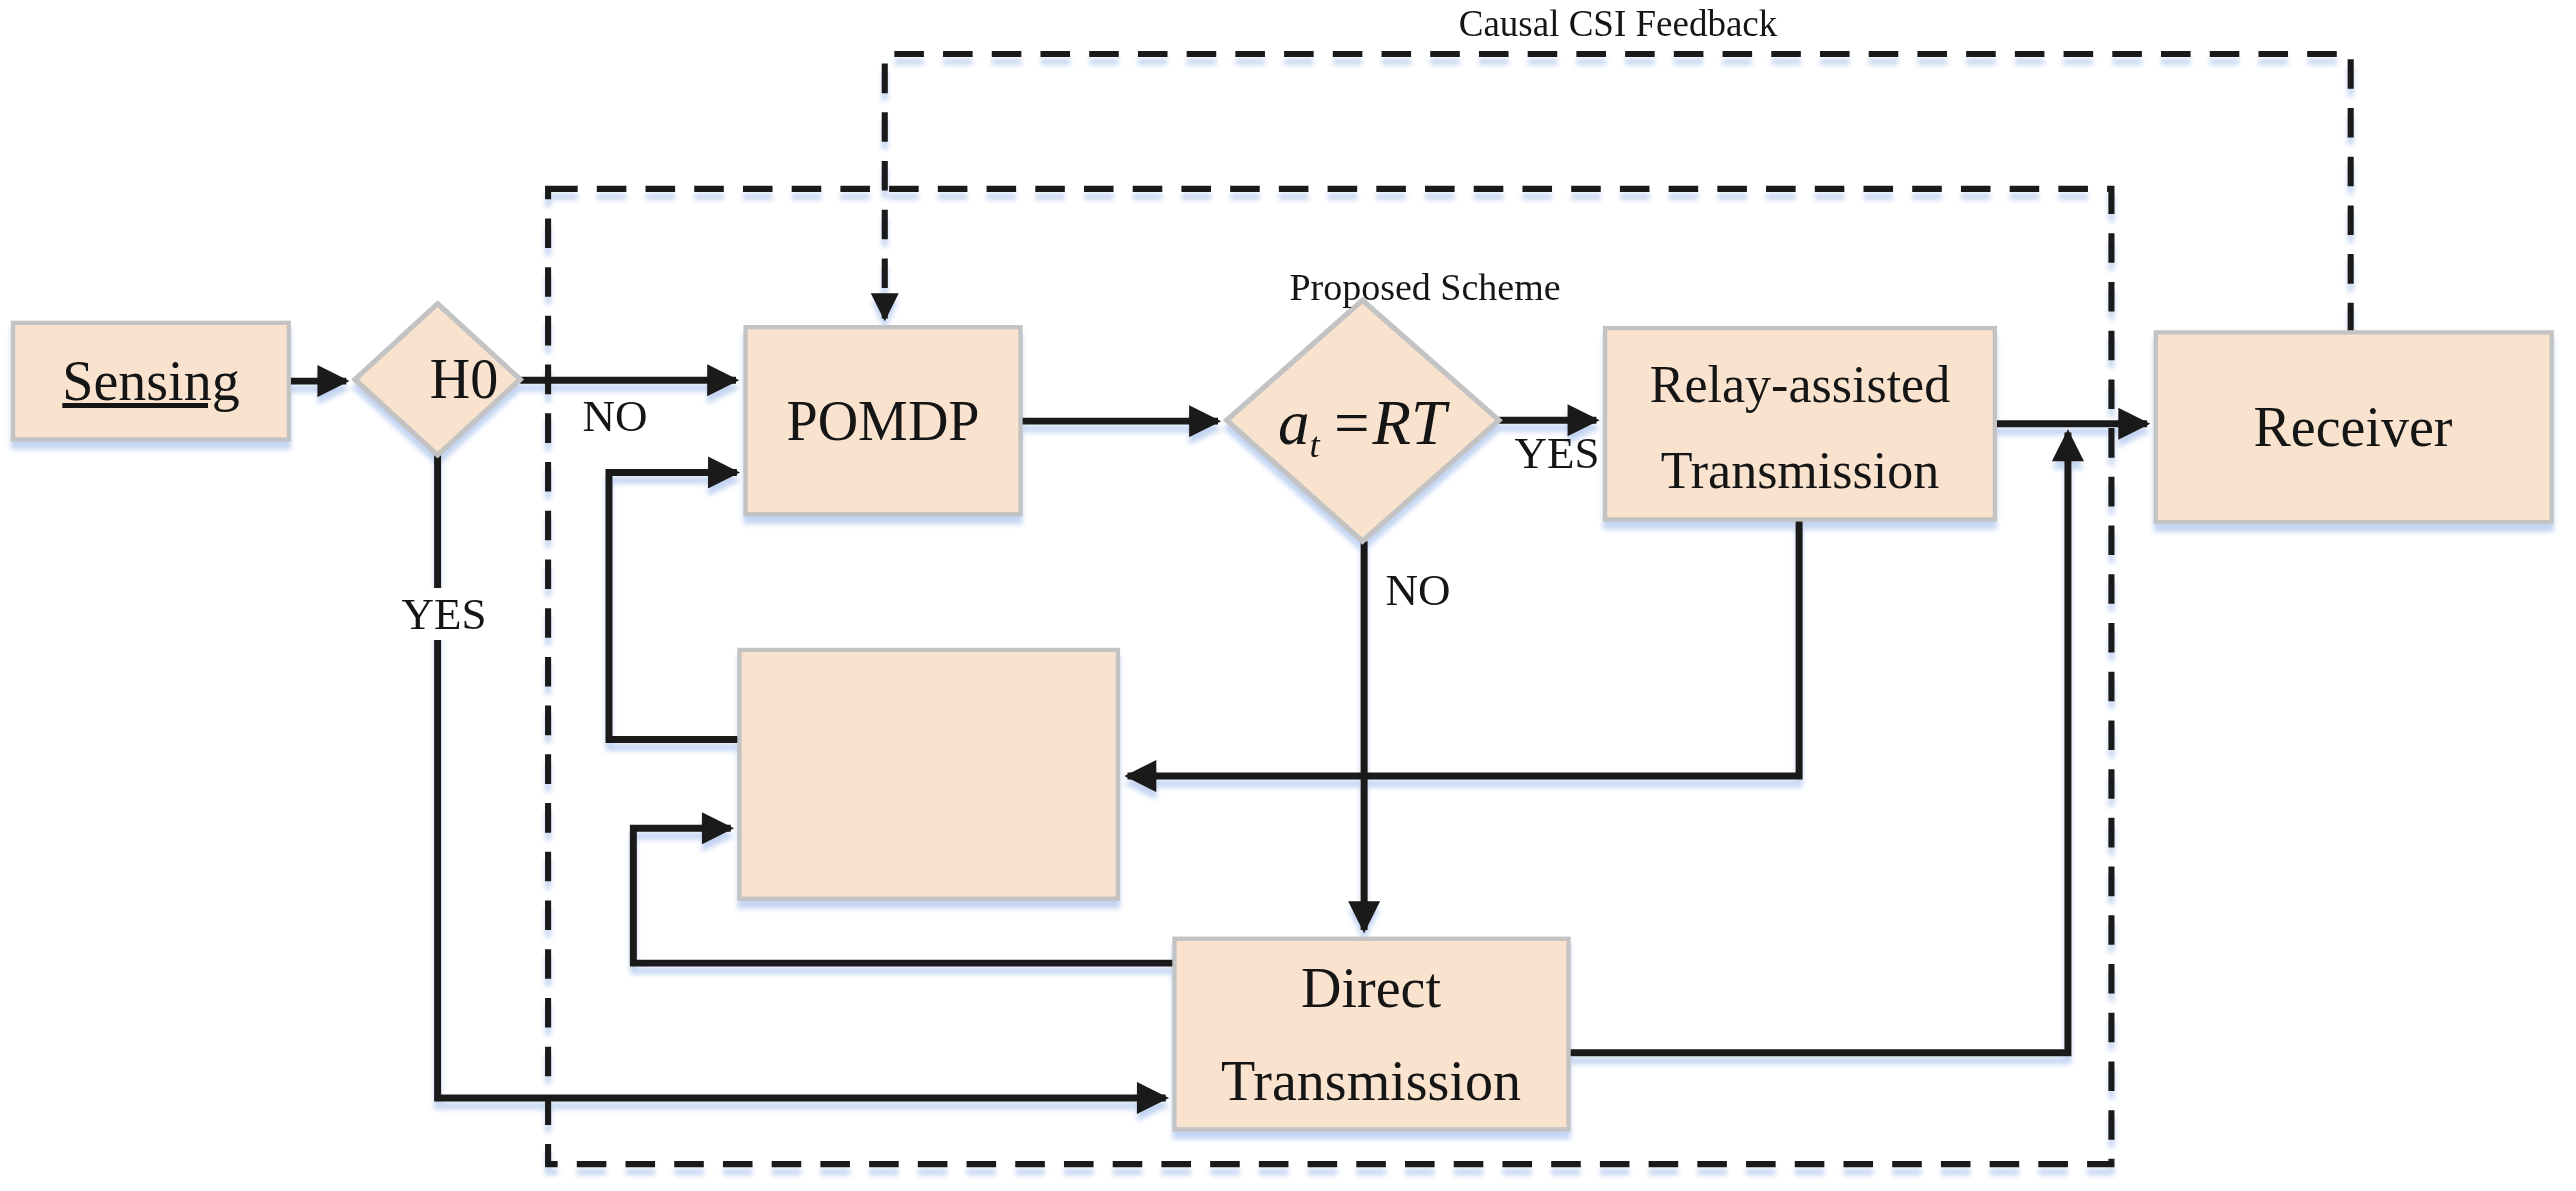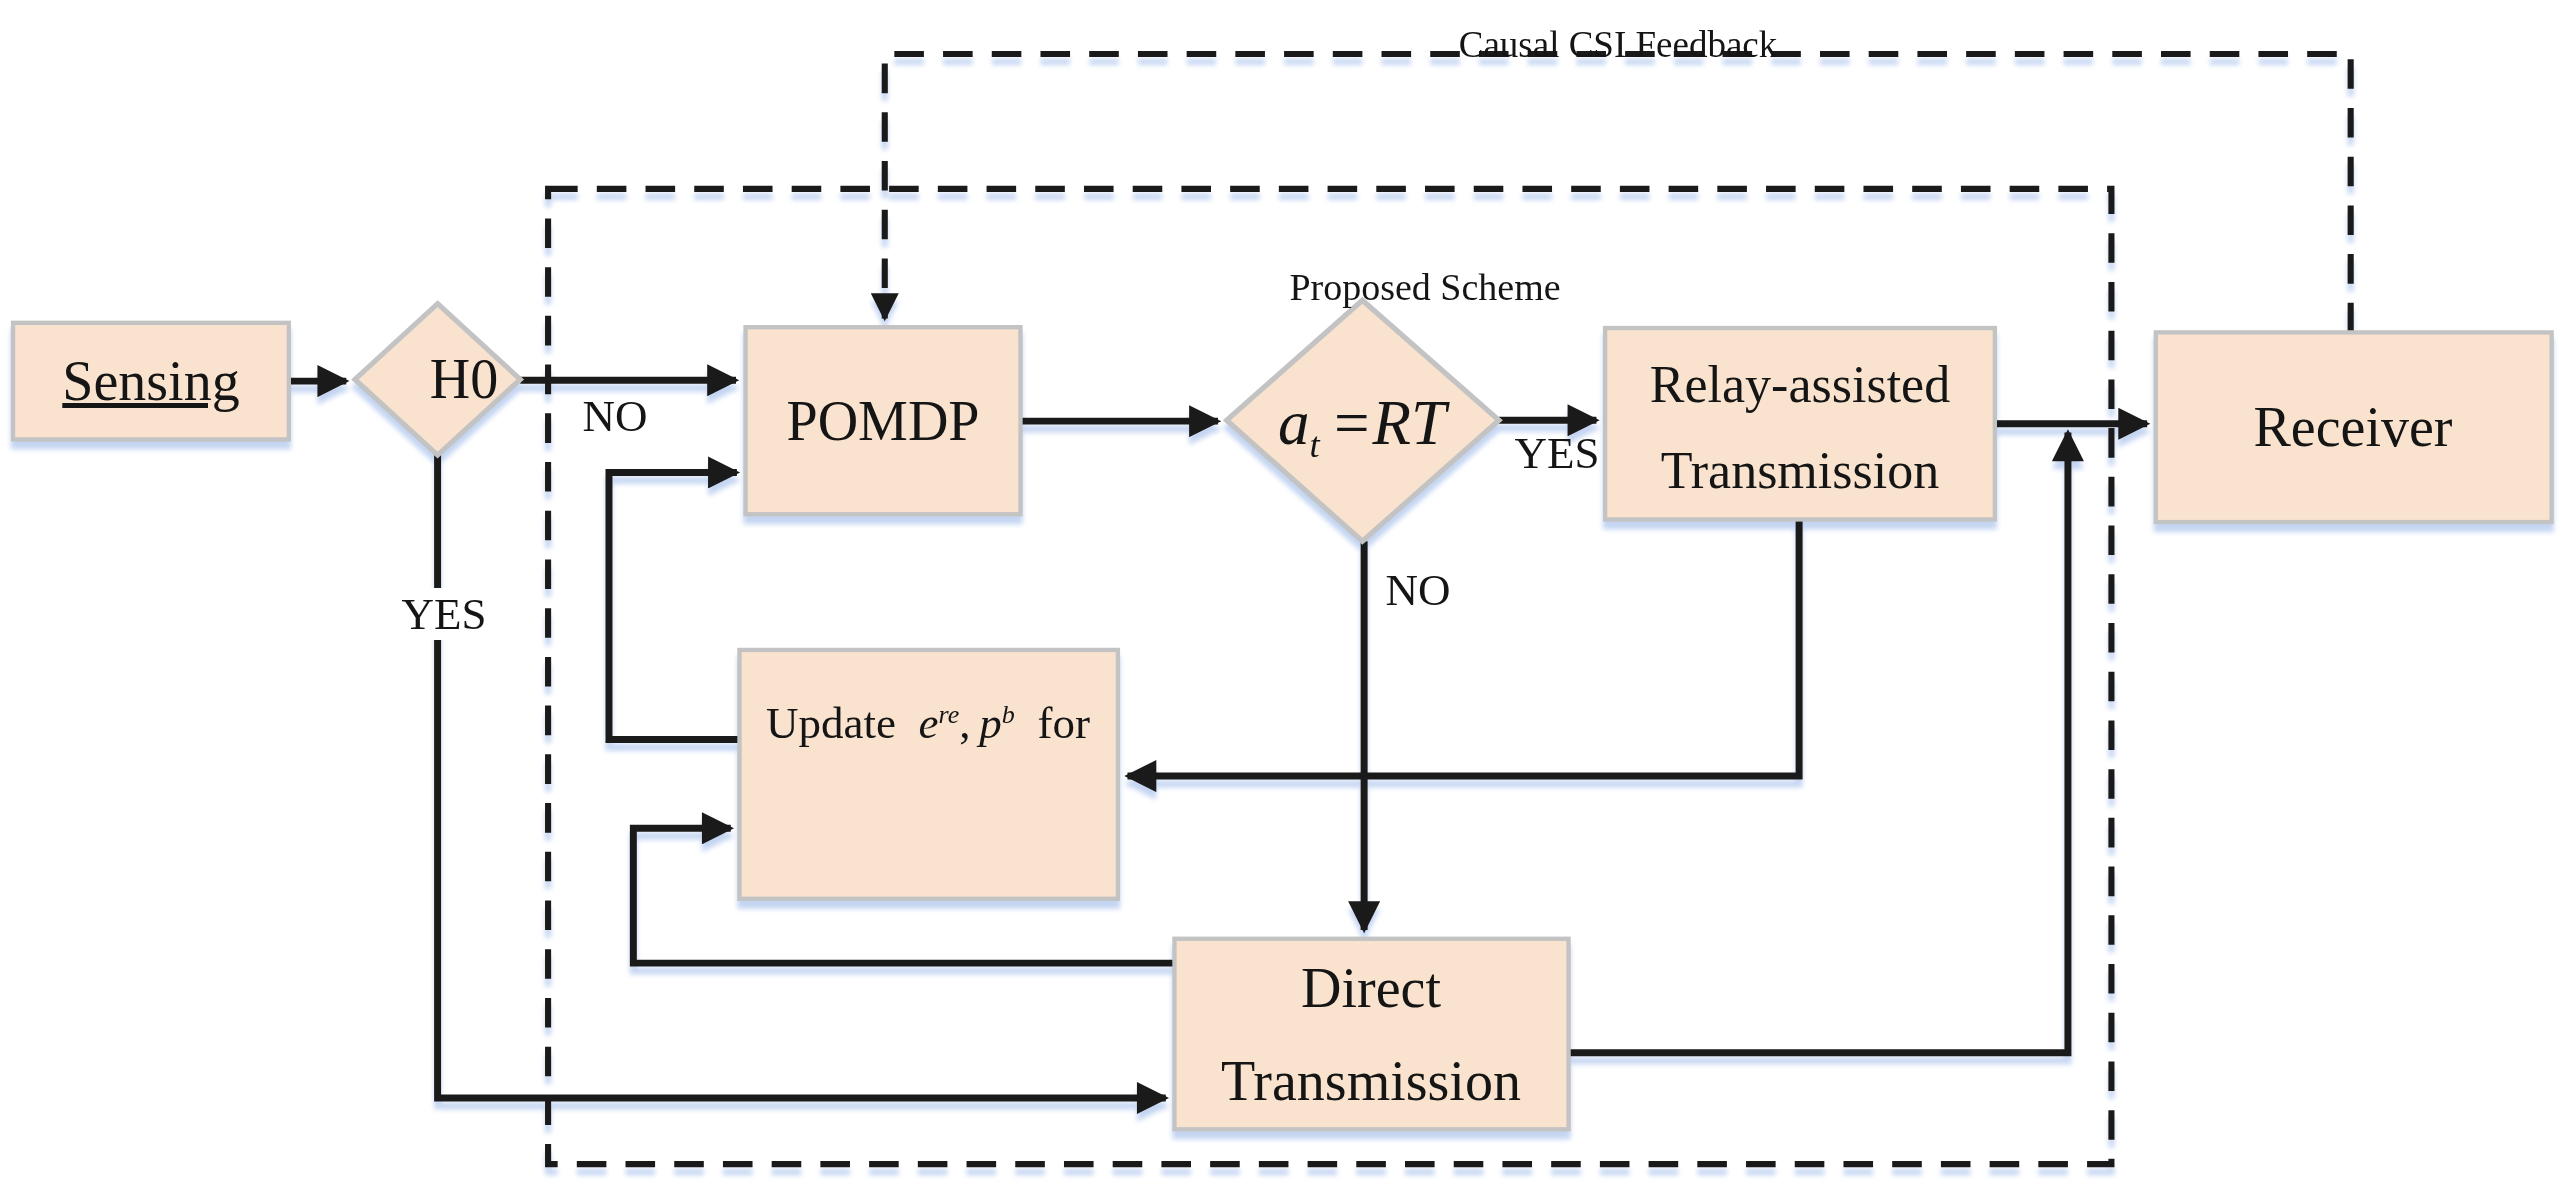--- a/index.html
+++ b/index.html
@@ -71,42 +71,39 @@
       <polygon points="503,349 598,436 503,523 408,436" class="node-diamond"></polygon>
       <rect x="857" y="376" width="316" height="215" class="node-rect"></rect>
       <polygon points="1566,345 1723,483 1566,622 1410,483" class="node-diamond"></polygon>
       <rect x="1845" y="377" width="448" height="220" class="node-rect"></rect>
       <rect x="2478" y="382" width="455" height="218" class="node-rect"></rect>
       <rect x="850" y="747" width="435" height="286" class="node-rect"></rect>
       <rect x="1350" y="1079" width="453" height="219" class="node-rect"></rect>
     </g>
   </svg>
 
-  <div class="lbl feedback-text" style="left:1618px;top:44px;text-align:center;">Causal CSI Feedback</div>
+  <div class="lbl feedback-text" style="left:1618px;top:23px;text-align:center;">Causal CSI Feedback</div>
 
   <div class="lbl annot-text" style="left:1425px;top:287px;">Proposed Scheme</div>
 
   <div class="lbl node-text" style="left:151px;top:381px;text-decoration:underline;">Sensing</div>
 
   <div class="lbl node-text" style="left:464px;top:379px;">H0</div>
 
   <div class="lbl node-text" style="left:883px;top:421px;">POMDP</div>
 
   <div class="lbl decision-text" style="left:1362px;top:428px;">
     <span>a</span><sub>t</sub><span style="margin-left:10.4px;">=RT</span>
   </div>
 
   <div class="lbl node-text small" style="left:1800px;top:385px;">Relay-assisted</div>
   <div class="lbl node-text small" style="left:1800px;top:471px;">Transmission</div>
 
   <div class="lbl node-text" style="left:2353px;top:427px;">Receiver</div>
 
-  <div class="lbl update-text left-aligned" style="left:766px;top:723px;">
-    <span>Update</span><span style="margin-left:22.6px;" class="math-it">e</span><sup>re</sup><span>,</span><span style="margin-left:8.7px;" class="math-it">p</span><sup>b</sup><span style="margin-left:22.6px;">for</span>
-  </div>
 
   <div class="lbl node-text" style="left:1371px;top:988px;">Direct</div>
   <div class="lbl node-text" style="left:1371px;top:1081px;">Transmission</div>
 
   <div class="lbl edge-text" style="left:615px;top:416px;">NO</div>
   <div class="lbl edge-text bg-white" style="left:444px;top:614px;">YES</div>
   <div class="lbl edge-text" style="left:1557px;top:453px;">YES</div>
   <div class="lbl edge-text" style="left:1418px;top:590px;">NO</div>
 
 </div>

